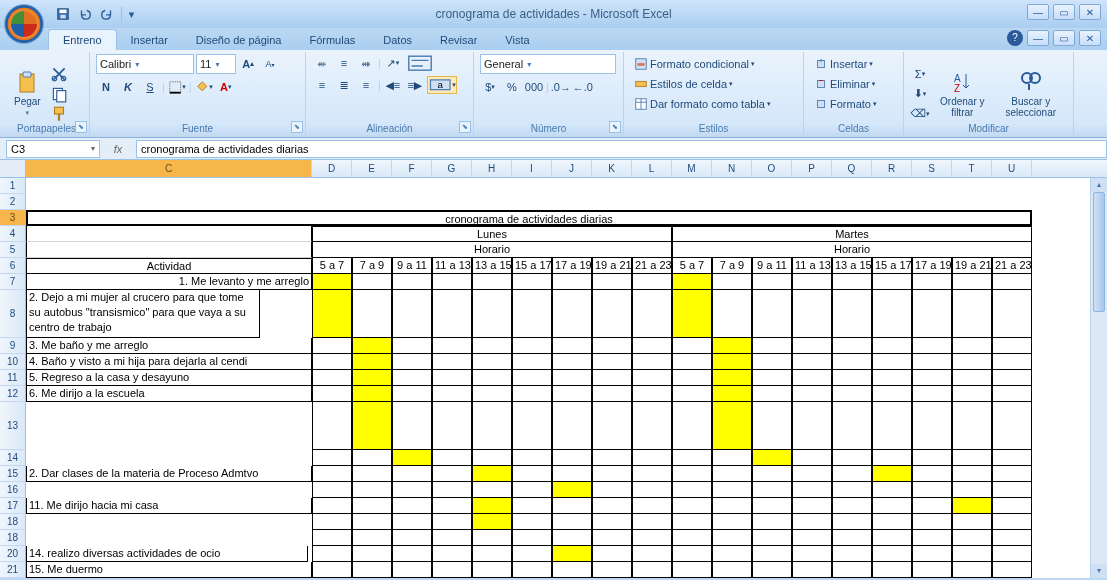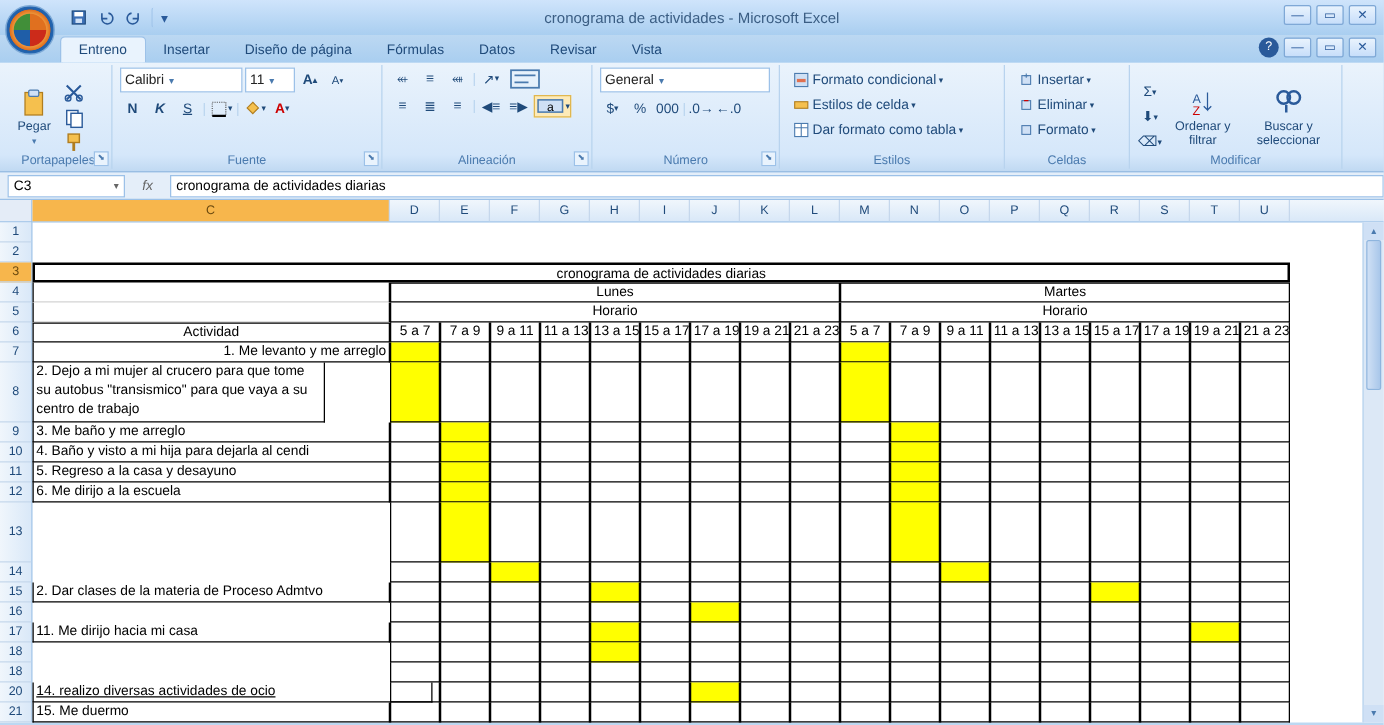--- a/index.html
+++ b/index.html
@@ -673,21 +673,21 @@
           <div class="cell bl br bb" style="left: 606px; top: 352px; width: 40px; height: 16px;"></div>
           <div class="cell bl br bb" style="left: 646px; top: 352px; width: 40px; height: 16px;"></div>
           <div class="cell bl br bb" style="left: 686px; top: 352px; width: 40px; height: 16px;"></div>
           <div class="cell bl br bb" style="left: 726px; top: 352px; width: 40px; height: 16px;"></div>
           <div class="cell bl br bb" style="left: 766px; top: 352px; width: 40px; height: 16px;"></div>
           <div class="cell bl br bb" style="left: 806px; top: 352px; width: 40px; height: 16px;"></div>
           <div class="cell bl br bb" style="left: 846px; top: 352px; width: 40px; height: 16px;"></div>
           <div class="cell bl br bb" style="left: 886px; top: 352px; width: 40px; height: 16px;"></div>
           <div class="cell bl br bb" style="left: 926px; top: 352px; width: 40px; height: 16px;"></div>
           <div class="cell bl br bb" style="left: 966px; top: 352px; width: 40px; height: 16px;"></div>
-          <div class="cell bl br bb" style="left: 0px; top: 368px; width: 320px; height: 16px; white-space: normal; line-height: 15px; text-decoration: underline;">14. realizo diversas actividades de ocio</div>
+          <div class="cell bl br bb" style="left: 0px; top: 368px; width: 282px; height: 16px; white-space: normal; line-height: 15px;">14. realizo diversas actividades de ocio</div>
           <div class="cell bl br bb" style="left: 286px; top: 368px; width: 40px; height: 16px;"></div>
           <div class="cell bl br bb" style="left: 326px; top: 368px; width: 40px; height: 16px;"></div>
           <div class="cell bl br bb" style="left: 366px; top: 368px; width: 40px; height: 16px;"></div>
           <div class="cell bl br bb" style="left: 406px; top: 368px; width: 40px; height: 16px;"></div>
           <div class="cell bl br bb" style="left: 446px; top: 368px; width: 40px; height: 16px;"></div>
           <div class="cell bl br bb" style="left: 486px; top: 368px; width: 40px; height: 16px;"></div>
           <div class="cell hl bl br bb" style="left: 526px; top: 368px; width: 40px; height: 16px;"></div>
           <div class="cell bl br bb" style="left: 566px; top: 368px; width: 40px; height: 16px;"></div>
           <div class="cell bl br bb" style="left: 606px; top: 368px; width: 40px; height: 16px;"></div>
           <div class="cell bl br bb" style="left: 646px; top: 368px; width: 40px; height: 16px;"></div>

